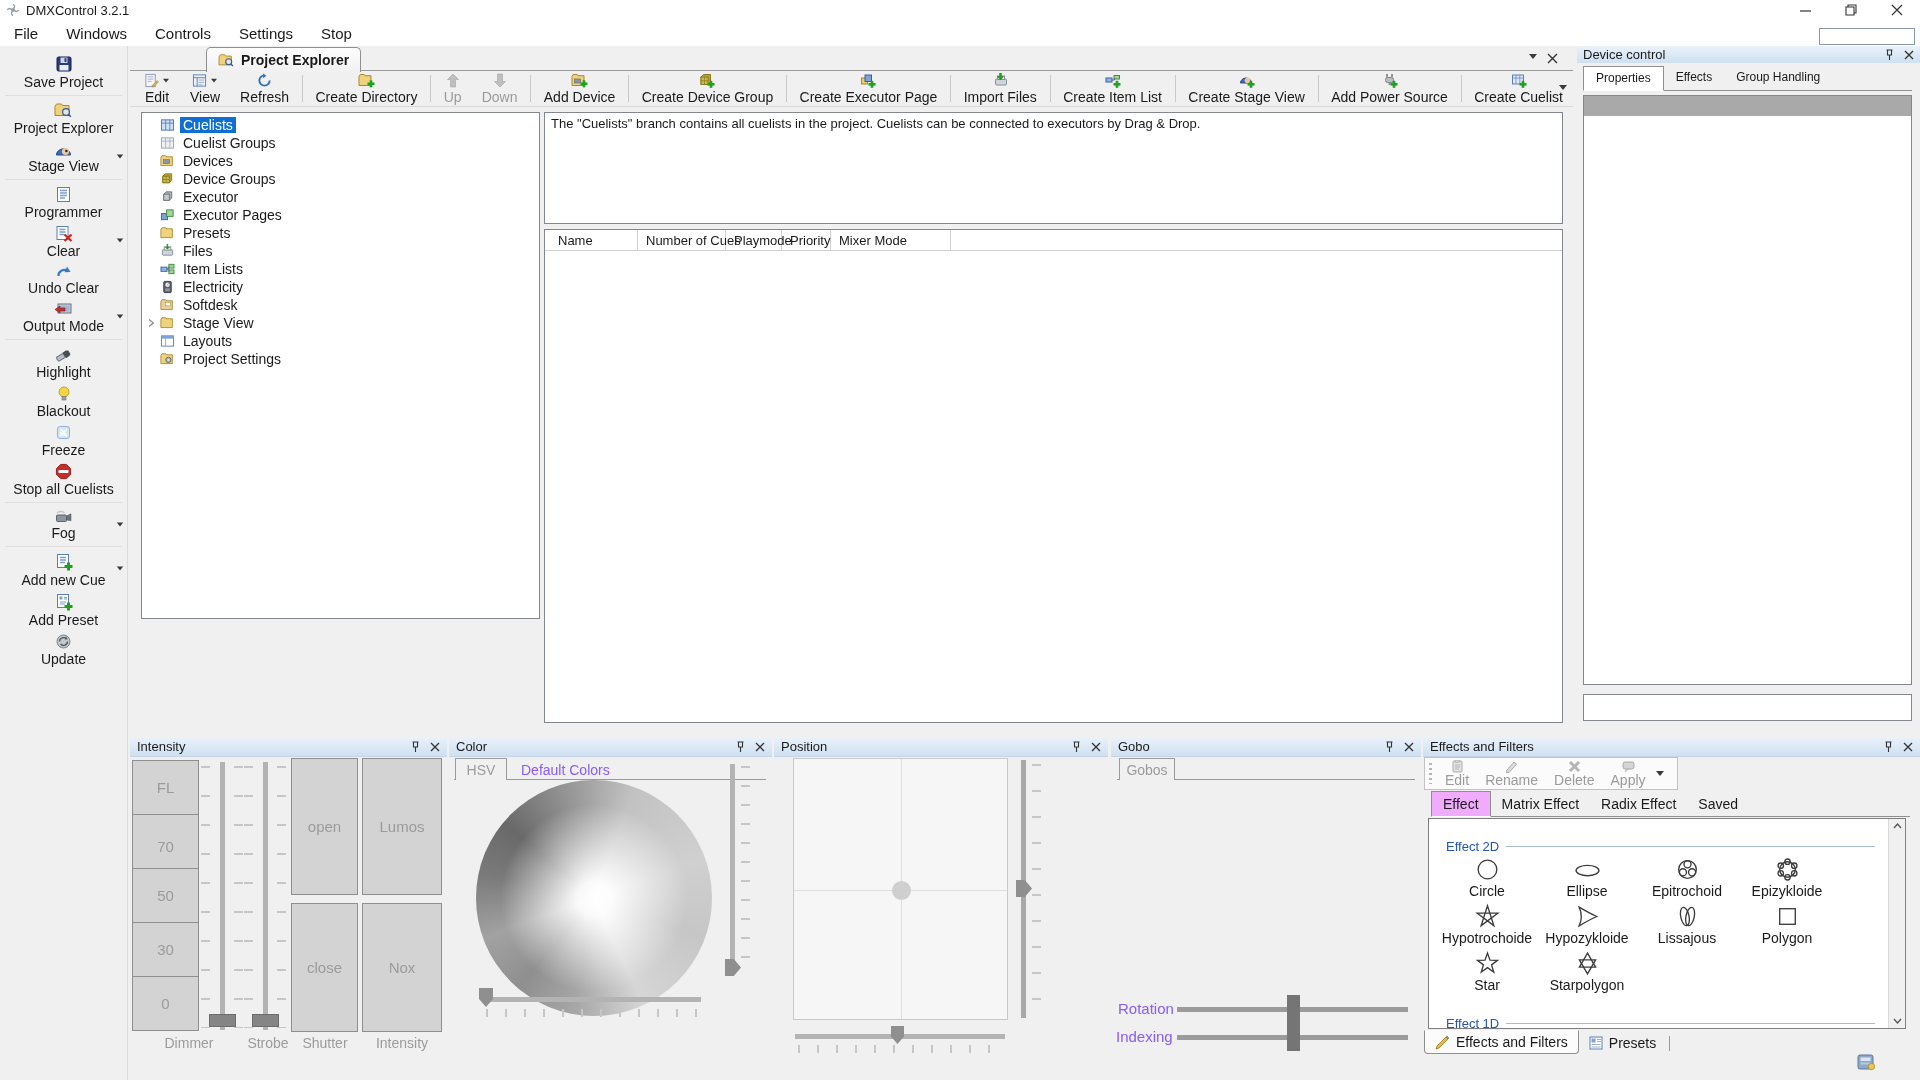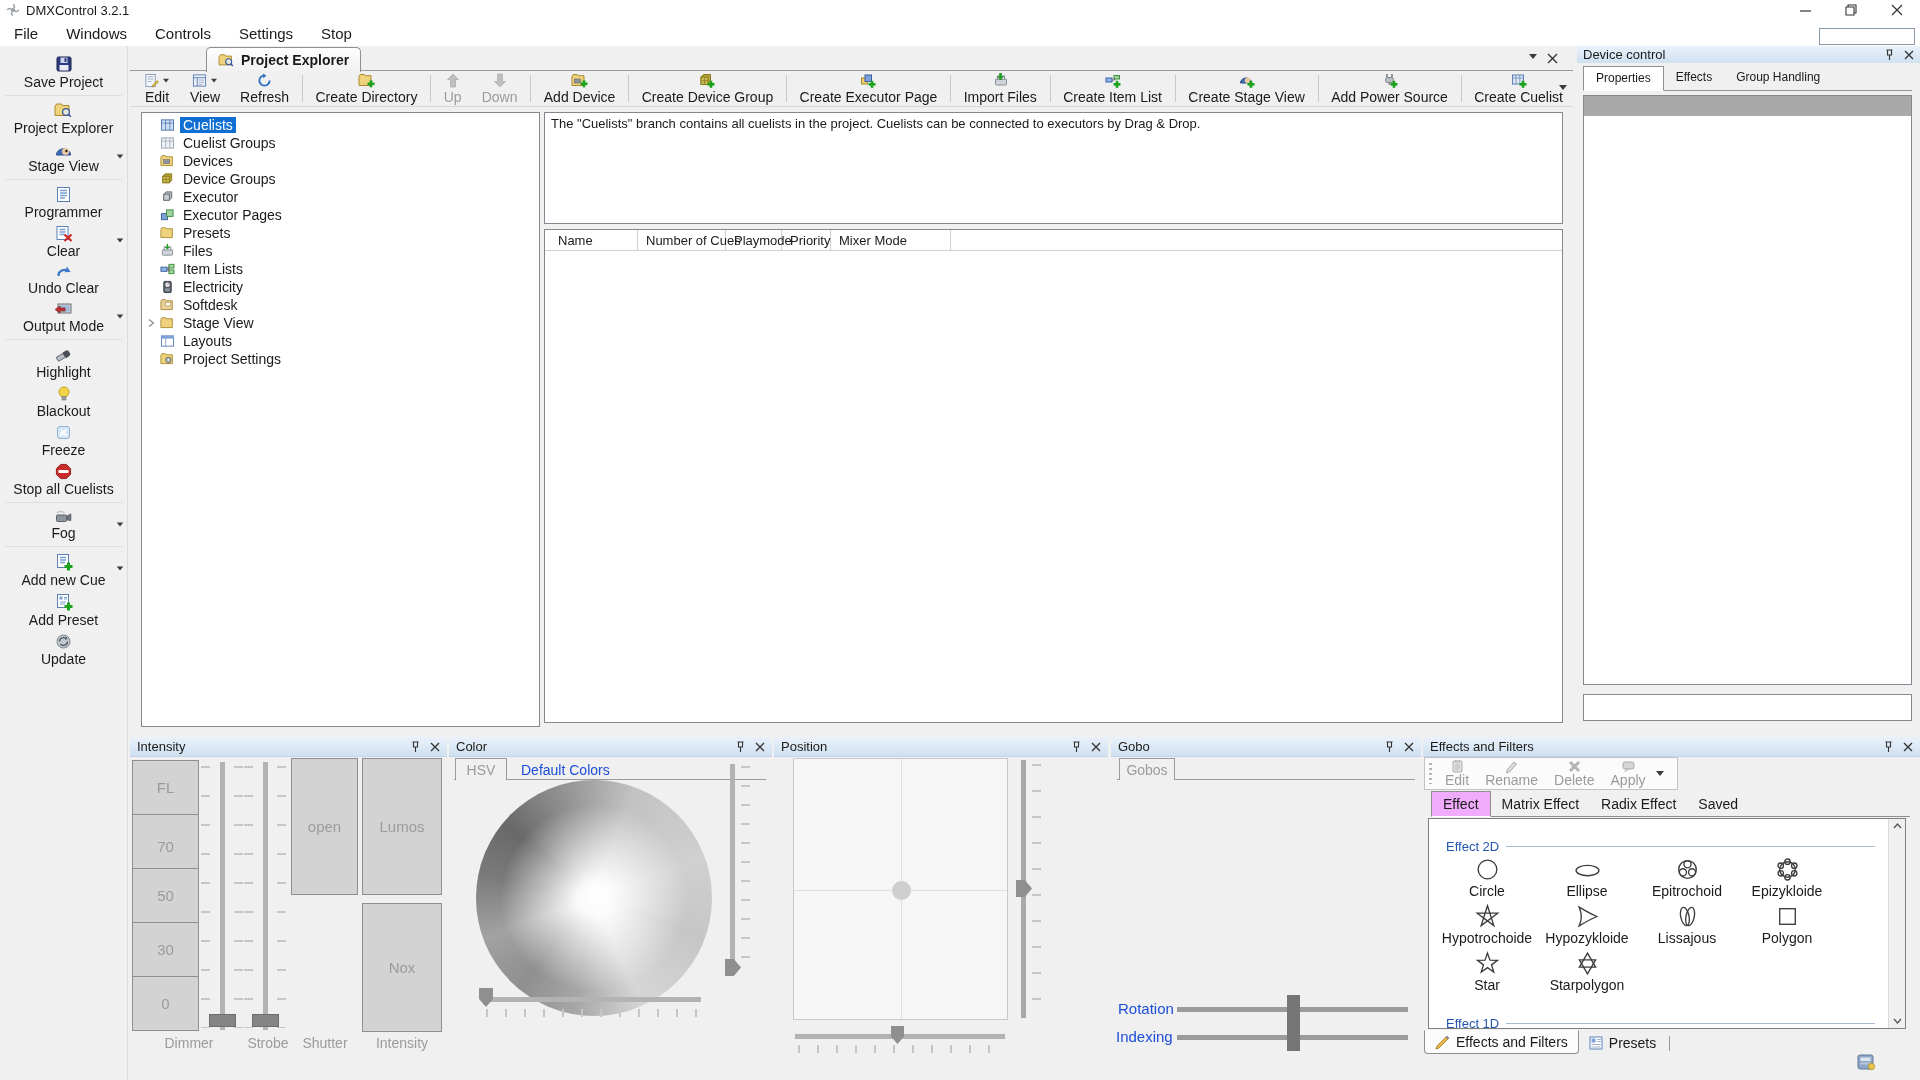--- a/index.html
+++ b/index.html
@@ -32,21 +32,21 @@
 .tab-pe{position:absolute;left:76px;top:1px;height:25px;background:linear-gradient(#fefefe,#f1f1f1);border:1px solid #8f8f8f;border-bottom:none;border-radius:5px 5px 0 0;display:flex;align-items:center;gap:6px;padding:0 11px;font-weight:bold;font-size:14px;z-index:3}
 .strip-btn{position:absolute;top:8px}
 .explorer{position:absolute;left:130px;top:70px;width:1443px;height:659px;background:#f0f0f0;border-top:1px solid #9a9a9a}
 .exp-toolbar{height:36px;border-bottom:1px solid #d8d8d8;display:flex;align-items:stretch;padding-left:4px;position:relative}
 .tbtn{display:flex;flex-direction:column;align-items:center;justify-content:center;padding:1px 10px;font-size:14px;white-space:nowrap}
 .tbtn .irow{display:flex;align-items:center;gap:3px;height:17px}
 .tbtn.disabled{color:#9b9b9b}
 .tsep{width:1px;background:#c9c9c9;margin:4px 3px}
 .tb-overflow{position:absolute;right:6px;top:14px}
 
-.tree{position:absolute;left:11px;top:41px;width:399px;height:615px;background:#fff;border:1px solid #828790;padding-top:3px;overflow:hidden}
+.tree{position:absolute;left:11px;top:41px;width:399px;height:507px;background:#fff;border:1px solid #828790;padding-top:3px;overflow:hidden}
 .trow{height:18px;display:flex;align-items:center;gap:5px;padding-left:18px;position:relative;font-size:14px}
 .trow .lbl{padding:0 3px;line-height:16px;white-space:nowrap}
 .trow.sel .lbl{background:#0f6ed4;color:#fff}
 .expander{position:absolute;left:5px;top:4px}
 
 .infobox{position:absolute;left:414px;top:41px;width:1019px;height:112px;background:#fff;border:1px solid #828790;padding:3px 6px;font-size:13px}
 .listbox{position:absolute;left:414px;top:158px;width:1019px;height:494px;background:#fff;border:1px solid #828790}
 .lhead{display:flex;height:21px;border-bottom:1px solid #d0d0d0;font-size:13px}
 .lcell{border-right:1px solid #d0d0d0;padding:3px 6px 0 8px;white-space:nowrap}
 .lcell.first{padding-left:13px}
@@ -72,21 +72,21 @@
 .vticks.fine{background:repeating-linear-gradient(to bottom,#c6c6c6 0 2px,transparent 2px 19px)}
 .vticks.mid{background:repeating-linear-gradient(to bottom,#c6c6c6 0 2px,transparent 2px 26px)}
 .hticks{position:absolute;height:8px;background:repeating-linear-gradient(to right,#c6c6c6 0 2px,transparent 2px 19px)}
 .hthumb{position:absolute;width:27px;height:13px;background:#858585;border:1px solid #6d6d6d}
 .thumb-right{position:absolute;width:16px;height:17px;background:#8f8f8f;clip-path:polygon(0 0,55% 0,100% 50%,55% 100%,0 100%)}
 .thumb-down{position:absolute;width:14px;height:19px;background:#8f8f8f;clip-path:polygon(0 0,100% 0,100% 58%,50% 100%,0 58%)}
 .gthumb{position:absolute;width:13px;height:28px;background:#757575}
 .axis-label{position:absolute;transform:translateX(-50%);font-size:14px;color:#9b9b9b;white-space:nowrap}
 .subtab{position:absolute;height:22px;background:#f0f0f0;border:1px solid #9a9a9a;border-bottom:none;color:#9b9b9b;font-size:14px;display:flex;align-items:center;justify-content:center;z-index:2}
 .subtabline{position:absolute;height:1px;background:#9a9a9a}
-.graytext{color:#1d4ed8}
+.graytext{color:#8b5cf6}
 
 .wheel{position:absolute;left:27px;top:43px;width:236px;height:236px;border-radius:50%;
  background:radial-gradient(circle,#ffffff 0%,rgba(255,255,255,.95) 10%,rgba(255,255,255,0) 56%),
  conic-gradient(from 20deg,#c2c2c2 0deg,#d0d0d0 50deg,#c6c6c6 90deg,#d6d6d6 135deg,#a6a6a6 170deg,#8f8f8f 200deg,#a2a2a2 230deg,#7a7a7a 262deg,#696969 290deg,#9a9a9a 330deg,#c2c2c2 360deg)}
 
 .pad{position:absolute;left:19px;top:21px;width:215px;height:262px;background:#f6f6f6;border:1px solid #c9c9c9}
 .padline-v{position:absolute;left:107px;top:0;width:1px;height:100%;background:#dedede}
 .padline-h{position:absolute;left:0;top:131px;width:100%;height:1px;background:#dedede}
 .paddot{position:absolute;left:98px;top:122px;width:19px;height:19px;border-radius:50%;background:#cfcfcf}
 
@@ -681,20 +681,23 @@
     <div class="hthumb" style="left:79px;top:277px"></div>
 
     <div class="vticks" style="left:114px;top:29px;height:262px"></div>
     <div class="vtrack" style="left:133px;top:25px;height:268px"></div>
     <div class="vticks" style="left:147px;top:29px;height:262px"></div>
     <div class="hthumb" style="left:122px;top:277px"></div>
 
     <div class="graybtn" style="left:161px;top:21px;width:67px;height:137px">
         <span>open</span>
       </div>
+    <div class="graybtn" style="left:161px;top:166px;width:67px;height:129px">
+        <span>close</span>
+      </div>
     <div class="graybtn" style="left:232px;top:21px;width:80px;height:137px">
         <span>Lumos</span>
       </div>
     <div class="graybtn" style="left:232px;top:166px;width:80px;height:129px">
         <span>Nox</span>
       </div>
 
     <span class="axis-label" style="left:59px;top:298px">Dimmer</span>
     <span class="axis-label" style="left:138px;top:298px">Strobe</span>
     <span class="axis-label" style="left:195px;top:298px">Shutter</span>

